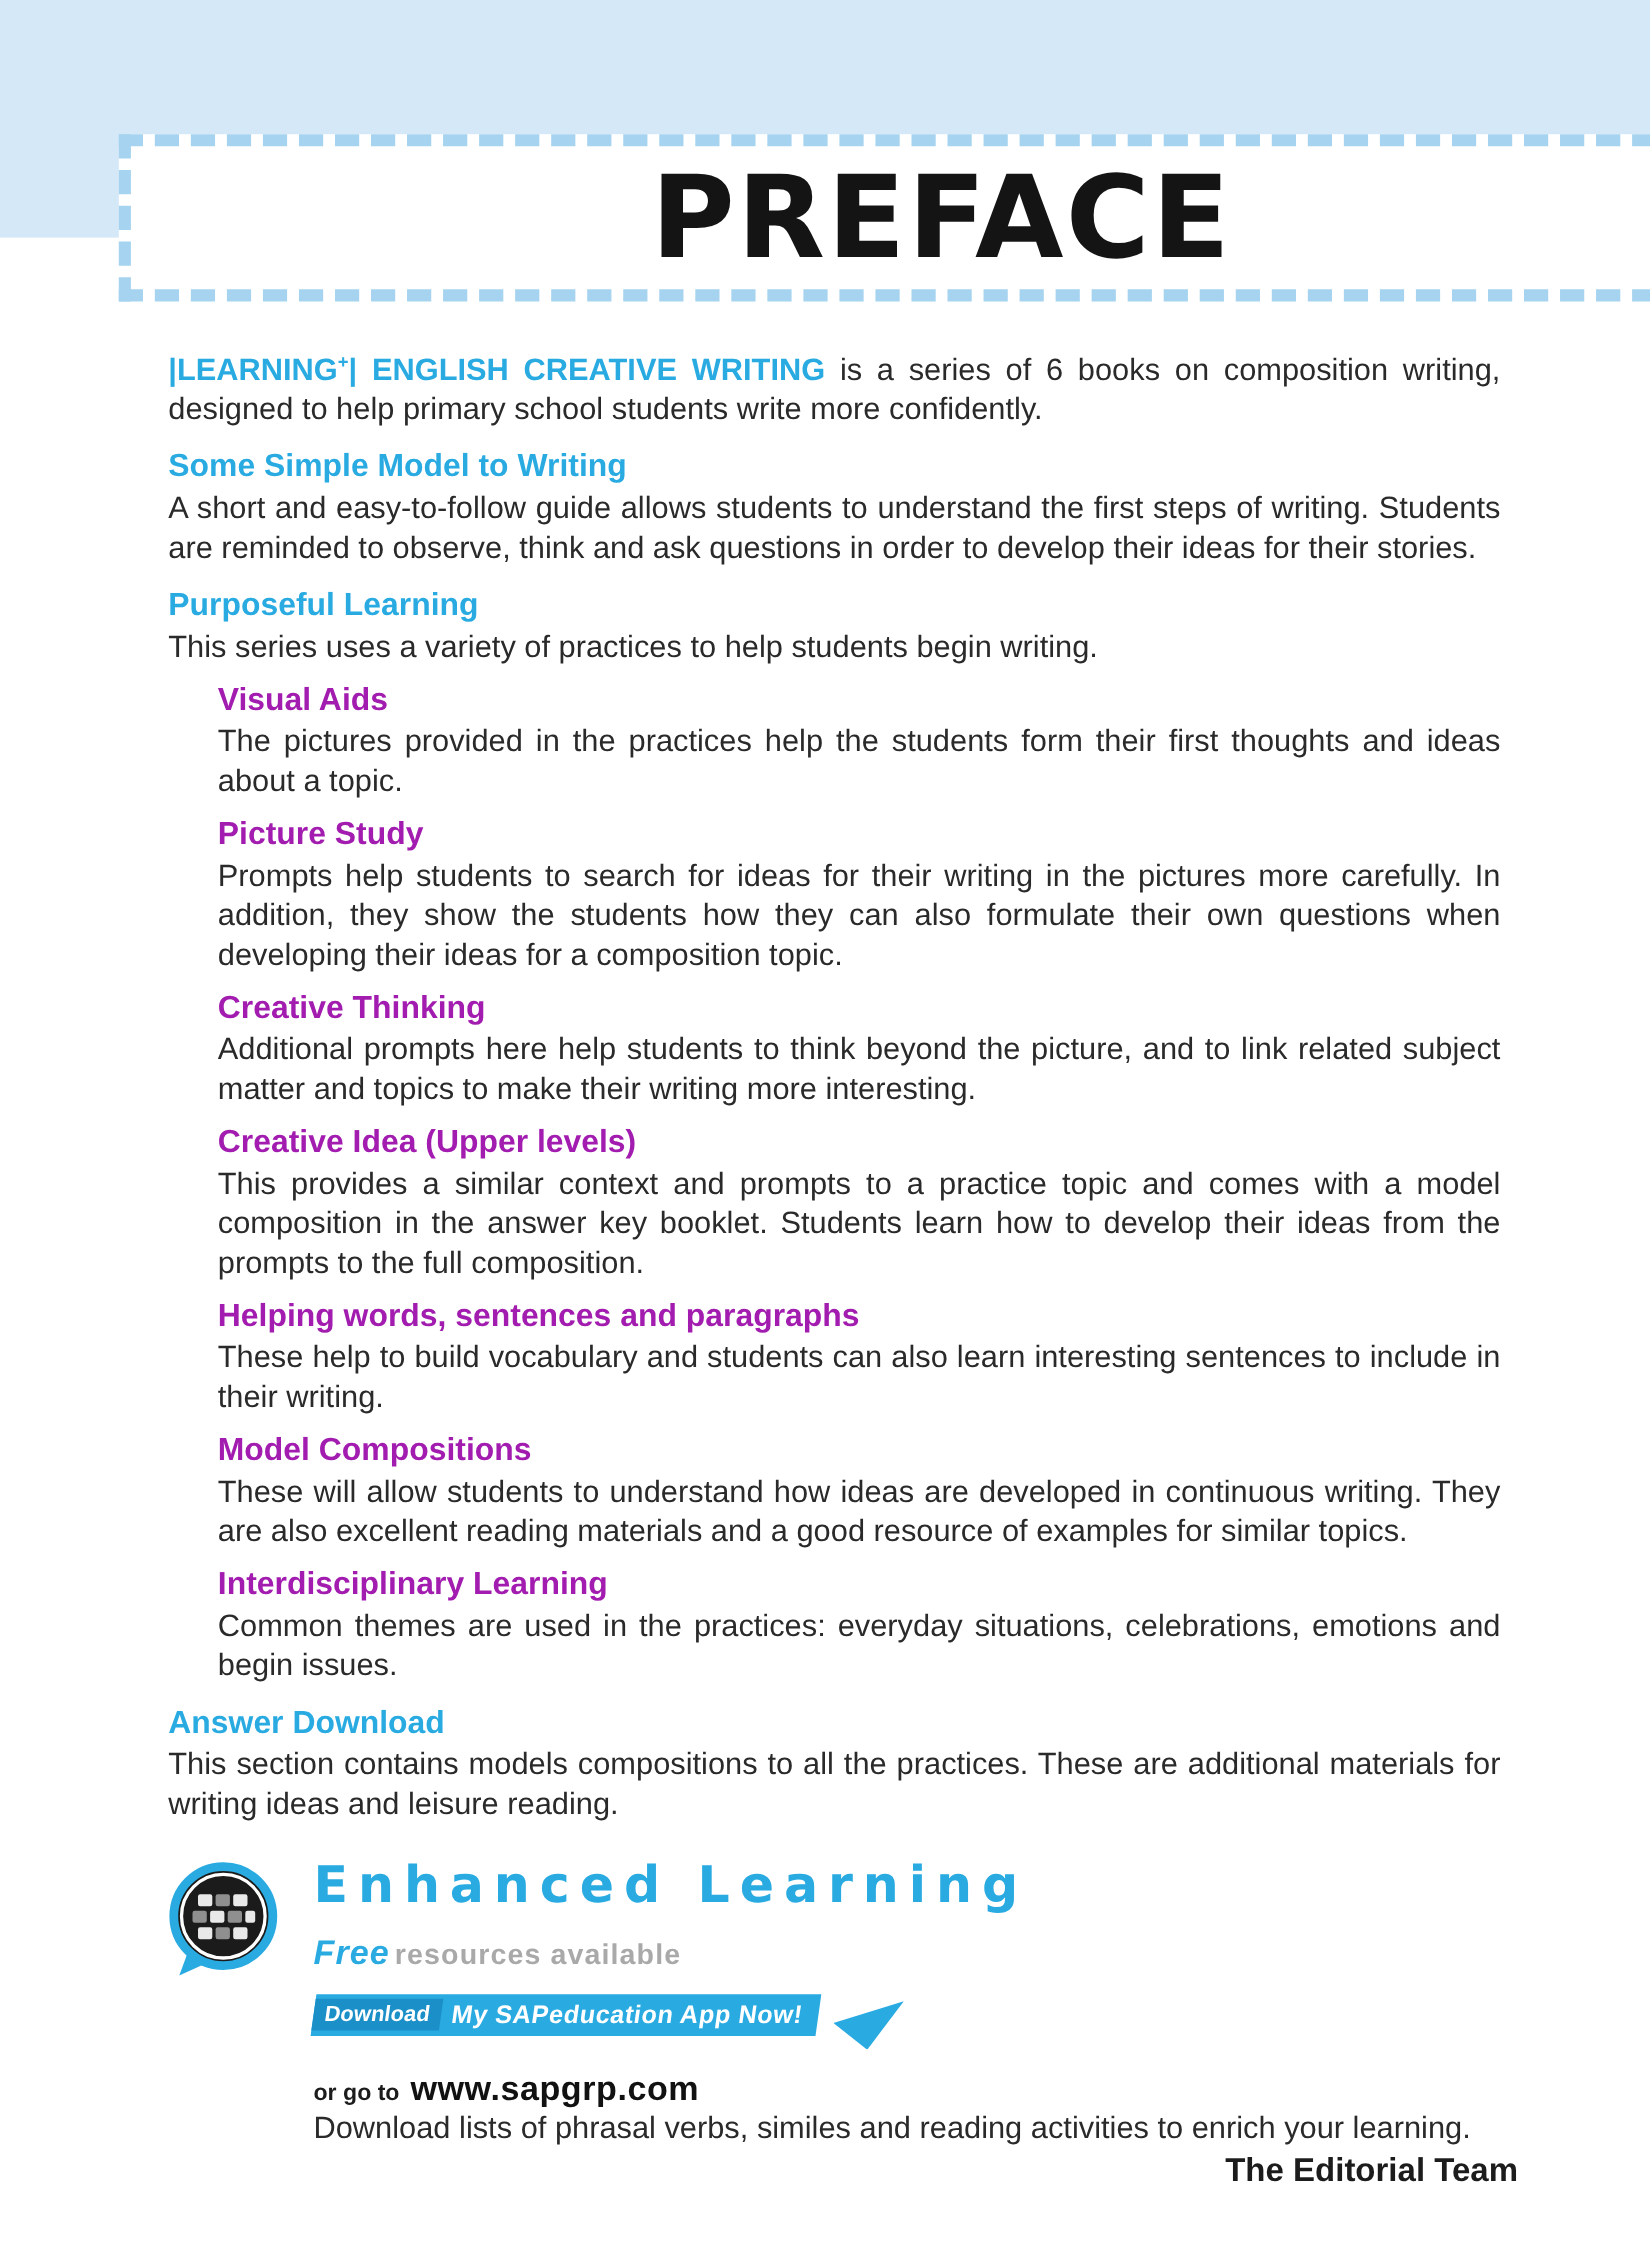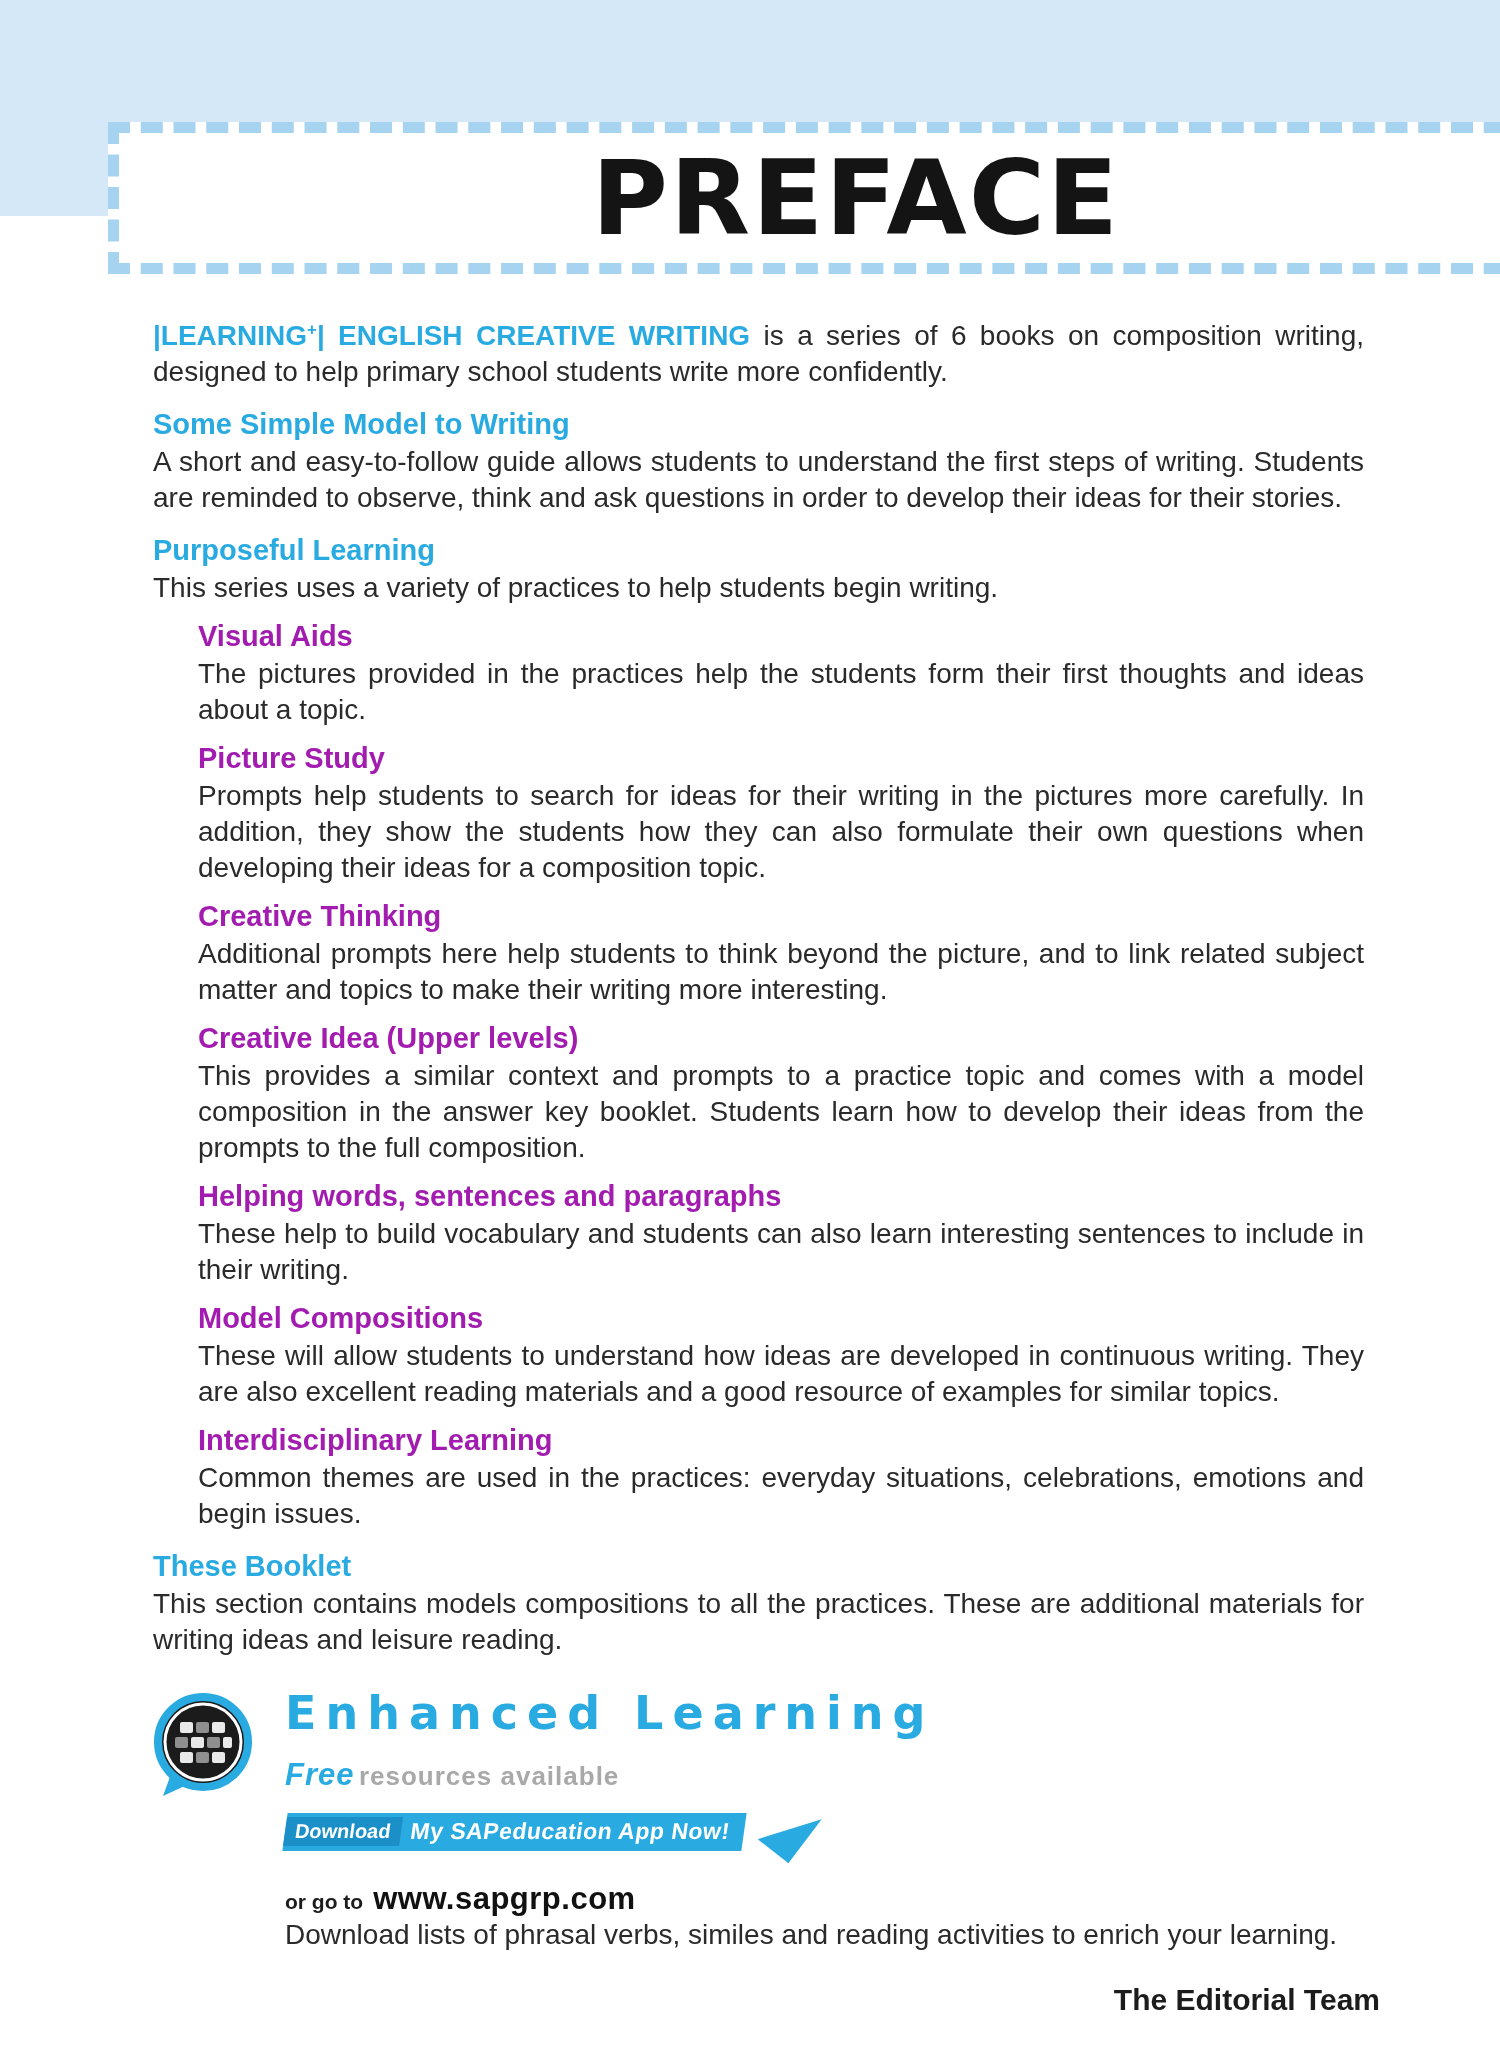--- a/index.html
+++ b/index.html
@@ -72,21 +72,21 @@
   .ribbon .rb-main { transform:skewX(0deg); display:inline-block; letter-spacing:0.5px; }
   .flash {
     width:64px; height:44px; background:#29abe2; margin-left:14px; margin-top:18px;
     clip-path:polygon(0 45%, 100% 0, 48% 100%);
   }
   .goto { margin-top:18px; display:flex; align-items:baseline; gap:10px; }
   .goto-small { font-size:21px; font-weight:bold; color:#1c1c1c; }
   .goto-url { font-size:31px; font-weight:800; color:#111; letter-spacing:0.5px; }
   .enh-body { margin-top:10px; }
   .signoff {
-    text-align:right; font-weight:bold; font-size:30px; margin-top:26px;
+    text-align:right; font-weight:bold; font-size:30px; margin-top:0;
     color:#1c1c1c;
   }
 </style>
 </head>
 <body>
 
 <div class="band"></div>
 
 <div class="preface-box">
   <h1 class="preface-title">PREFACE</h1>
@@ -118,21 +118,21 @@
     <h3 class="sub-head">Helping words, sentences and paragraphs</h3>
     <p class="para">These help to build vocabulary and students can also learn interesting sentences to include in their writing.</p>
 
     <h3 class="sub-head">Model Compositions</h3>
     <p class="para">These will allow students to understand how ideas are developed in continuous writing. They are also excellent reading materials and a good resource of examples for similar topics.</p>
 
     <h3 class="sub-head">Interdisciplinary Learning</h3>
     <p class="para">Common themes are used in the practices: everyday situations, celebrations, emotions and begin issues.</p>
   </div>
 
-  <h2 class="cyan-head">These Booklet</h2>
+  <h2 class="cyan-head">Answer Download</h2>
   <p class="para">This section contains models compositions to all the practices. These are additional materials for writing ideas and leisure reading.</p>
 
   <div class="enhanced">
     <div class="logo-wrap">
       <svg width="100" height="110" viewBox="0 0 100 110" xmlns="http://www.w3.org/2000/svg">
         <circle cx="50" cy="50" r="45" fill="#1b1b1b" stroke="#29abe2" stroke-width="8"></circle>
         <circle cx="50" cy="50" r="38" fill="#1b1b1b" stroke="#ffffff" stroke-width="3"></circle>
         <polygon points="18,82 10,104 36,92" fill="#29abe2"></polygon>
         <g>
           <rect x="27" y="30" width="13" height="11" rx="2" fill="#e9e9e9"></rect>

